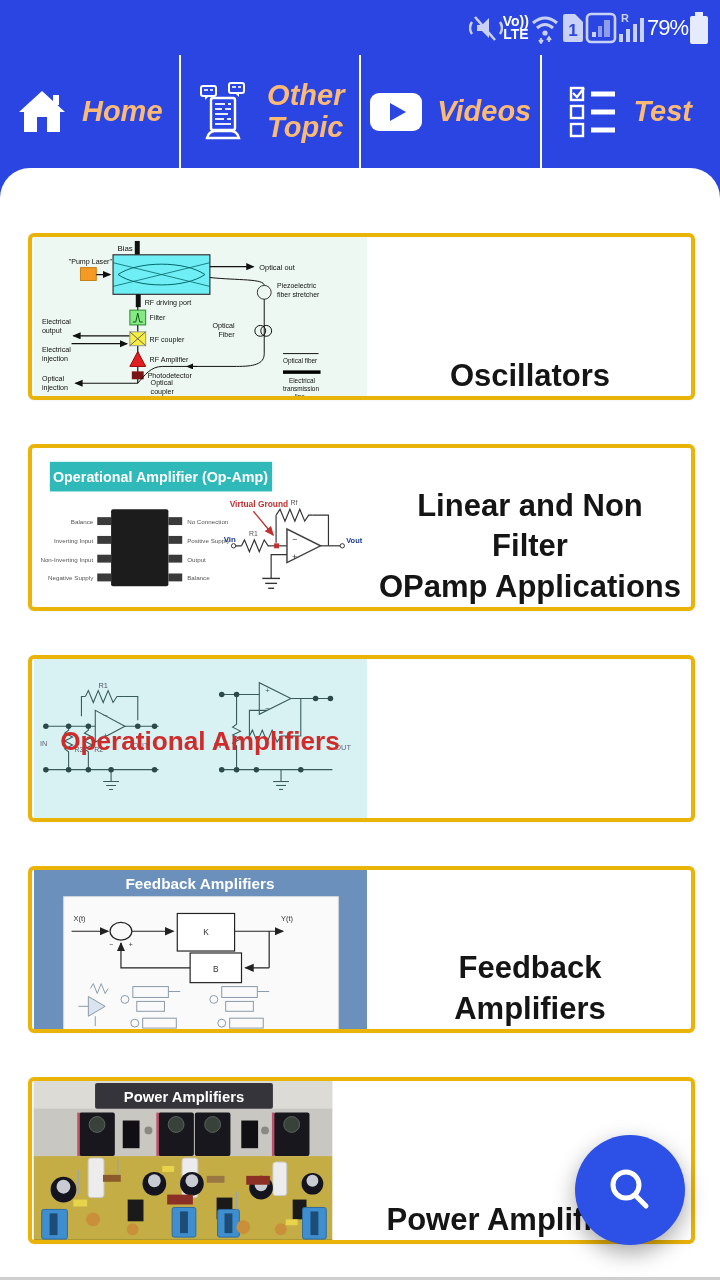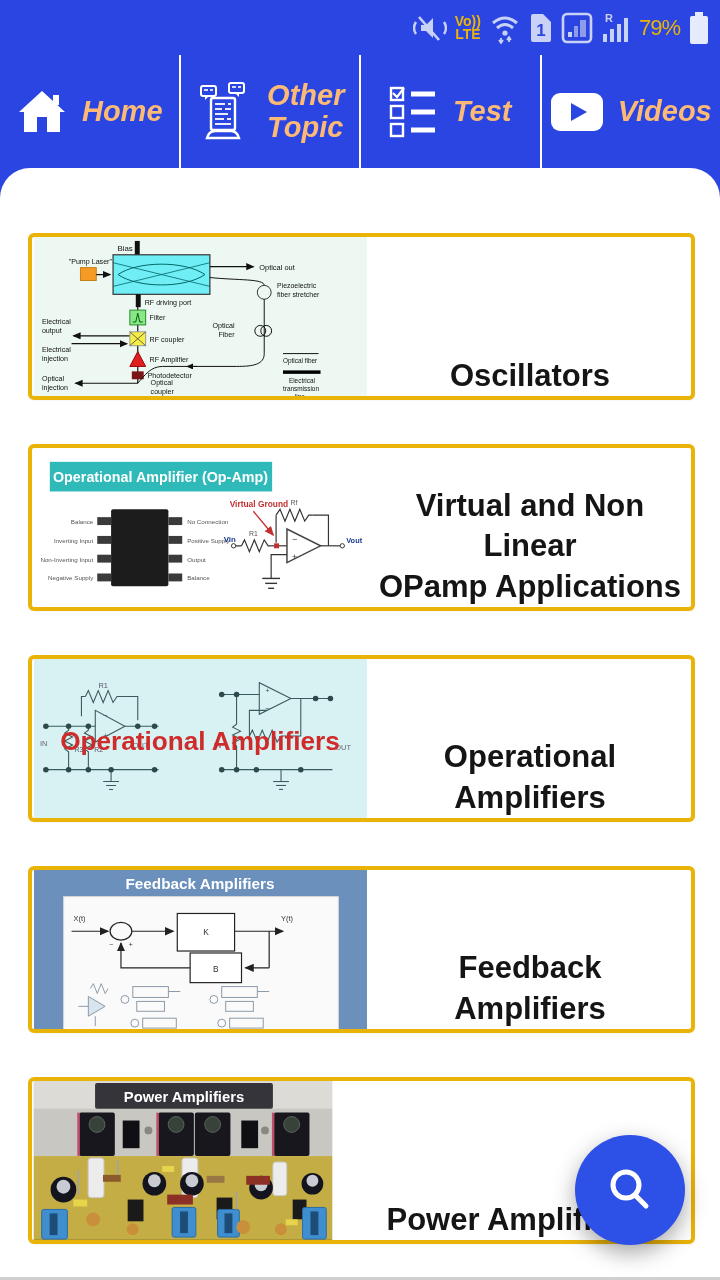--- a/index.html
+++ b/index.html
@@ -1,21 +1,21 @@
 <!DOCTYPE html>
 <html><head>
 <meta charset="utf-8">
 <style>
   * { margin:0; padding:0; box-sizing:border-box; }
   html,body { width:720px; height:1280px; overflow:hidden; }
   body { font-family:"Liberation Sans", sans-serif; background:#2a45e2; position:relative; }
 
   
   .statusbar { height:55px; display:flex; align-items:center; justify-content:flex-end;
-    gap:8px; padding-right:10px; color:#eab308; }
+    padding-right:10px; color:#ffffff; }
   .sb-ico { display:flex; align-items:center; }
   .volte { font-weight:bold; font-size:14px; line-height:13px; text-align:center; letter-spacing:0; }
   .sb-num { font-size:22px; letter-spacing:-1px; }
   .sb-time { font-size:31px; margin-left:4px; letter-spacing:-1px; }
 
   
   .navbar { height:113px; display:flex; }
   .nav-item { flex:1; display:flex; align-items:center; justify-content:center; gap:14px;
     color:#fdba74; cursor:pointer; }
   .nav-item + .nav-item { border-left:2px solid #fdfdfd; }
@@ -131,40 +131,40 @@
         <line x1="20" y1="42" x2="36" y2="42" stroke="#fff" stroke-width="1.8"></line>
         <path d="M12,56 q2,-7 8,-7 h16 q6,0 8,7 z" fill="none" stroke="#fff" stroke-width="2.4"></path>
         <line x1="28" y1="48" x2="28" y2="50" stroke="#fff" stroke-width="2"></line>
       </svg>
     </span>
     <span class="nav-label">Other
 Topic</span>
   </div>
   <div class="nav-item">
     <span>
+      <svg width="54" height="40" viewBox="0 0 54 40">
+        <rect x="1" y="1" width="52" height="38" rx="9" fill="#fff"></rect>
+        <polygon points="21,11 37,20 21,29" fill="#2a45e2"></polygon>
+      </svg>
+    </span>
+    <span class="nav-label">Videos</span>
+  </div>
+  <div class="nav-item">
+    <span>
       <svg width="50" height="56" viewBox="0 0 50 56">
         <rect x="2" y="4" width="12" height="12" fill="none" stroke="#fff" stroke-width="2.4"></rect>
         <path d="M4,9 l4,4 7,-9" fill="none" stroke="#fff" stroke-width="2.2"></path>
         <rect x="2" y="22" width="12" height="12" fill="none" stroke="#fff" stroke-width="2.4"></rect>
         <rect x="2" y="40" width="12" height="12" fill="none" stroke="#fff" stroke-width="2.4"></rect>
         <line x1="22" y1="10" x2="46" y2="10" stroke="#fff" stroke-width="5"></line>
         <line x1="22" y1="28" x2="46" y2="28" stroke="#fff" stroke-width="5"></line>
         <line x1="22" y1="46" x2="46" y2="46" stroke="#fff" stroke-width="5"></line>
       </svg>
     </span>
     <span class="nav-label">Test</span>
-  </div>
-  <div class="nav-item">
-    <span>
-      <svg width="54" height="40" viewBox="0 0 54 40">
-        <rect x="1" y="1" width="52" height="38" rx="9" fill="#fff"></rect>
-        <polygon points="21,11 37,20 21,29" fill="#2a45e2"></polygon>
-      </svg>
-    </span>
-    <span class="nav-label">Videos</span>
   </div>
 </div>
 
 <div class="content">
 
   <div class="card first">
     <div class="card-img">
       <svg width="337" height="165" viewBox="0 0 337 167">
         <defs>
           <marker id="ar" markerWidth="8" markerHeight="8" refX="6" refY="3" orient="auto">
@@ -280,21 +280,21 @@
         <line x1="290" y1="99" x2="310" y2="99" stroke="#333" stroke-width="1.2"></line>
         <circle cx="312" cy="99" r="2.2" fill="none" stroke="#333"></circle>
         <text x="316" y="96" font-size="7.5" font-weight="bold" fill="#1a3b8f">Vout</text>
         <polyline points="256,108 240,108 240,132" fill="none" stroke="#333" stroke-width="1.2"></polyline>
         <line x1="231" y1="132" x2="249" y2="132" stroke="#333" stroke-width="1.4"></line>
         <line x1="234" y1="137" x2="246" y2="137" stroke="#333" stroke-width="1.4"></line>
         <line x1="237" y1="142" x2="243" y2="142" stroke="#333" stroke-width="1.4"></line>
       </svg>
     </div>
     <div class="card-title">
-      <span>Virtual and Non Linear</span>
+      <span>Linear and Non Filter</span>
       <span>OPamp Applications</span>
     </div>
   </div>
 
   <div class="card">
     <div class="card-img">
       <svg width="337" height="165" viewBox="0 0 337 167">
         <rect x="0" y="0" width="337" height="167" fill="#d8f2f3"></rect>
         <g stroke="#3a5b5b" stroke-width="1.1" fill="none">
           <line x1="12" y1="68" x2="62" y2="68"></line>
@@ -349,24 +349,20 @@
         <text x="61" y="94" font-size="7" fill="#556">R2</text>
         <text x="100" y="90" font-size="7.5" fill="#667">OUT</text>
         <text x="182" y="90" font-size="7.5" fill="#667">IN</text>
         <text x="305" y="92" font-size="7.5" fill="#667">OUT</text>
         <text x="70" y="60" font-size="8" fill="#3a5b5b">−</text>
         <text x="70" y="80" font-size="8" fill="#3a5b5b">+</text>
         <text x="234" y="34" font-size="8" fill="#3a5b5b">+</text>
         <text x="234" y="53" font-size="8" fill="#3a5b5b">−</text>
         <text x="168" y="92" text-anchor="middle" font-size="26.5" font-weight="bold" fill="#cf2b2b">Operational Amplifiers</text>
       </svg>
-    </div>
-    <div class="card-title">
-      <span>Operational</span>
-      <span>Amplifiers</span>
     </div>
   </div>
 
   <div class="card">
     <div class="card-img">
       <svg width="337" height="165" viewBox="0 0 337 167">
         <defs>
           <marker id="ar4" markerWidth="9" markerHeight="9" refX="7" refY="3.5" orient="auto">
             <path d="M0,0 L8,3.5 L0,7 Z" fill="#222"></path>
           </marker>

